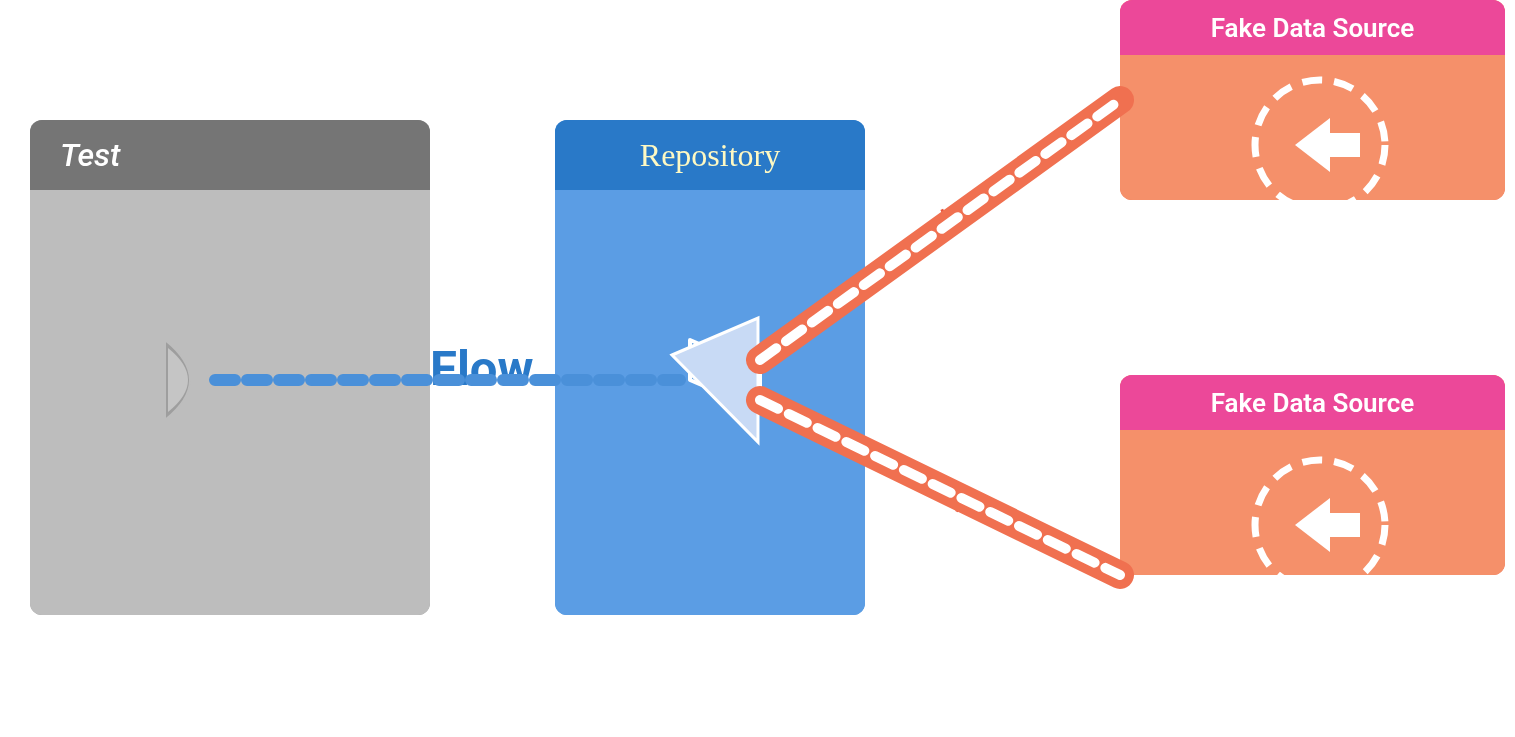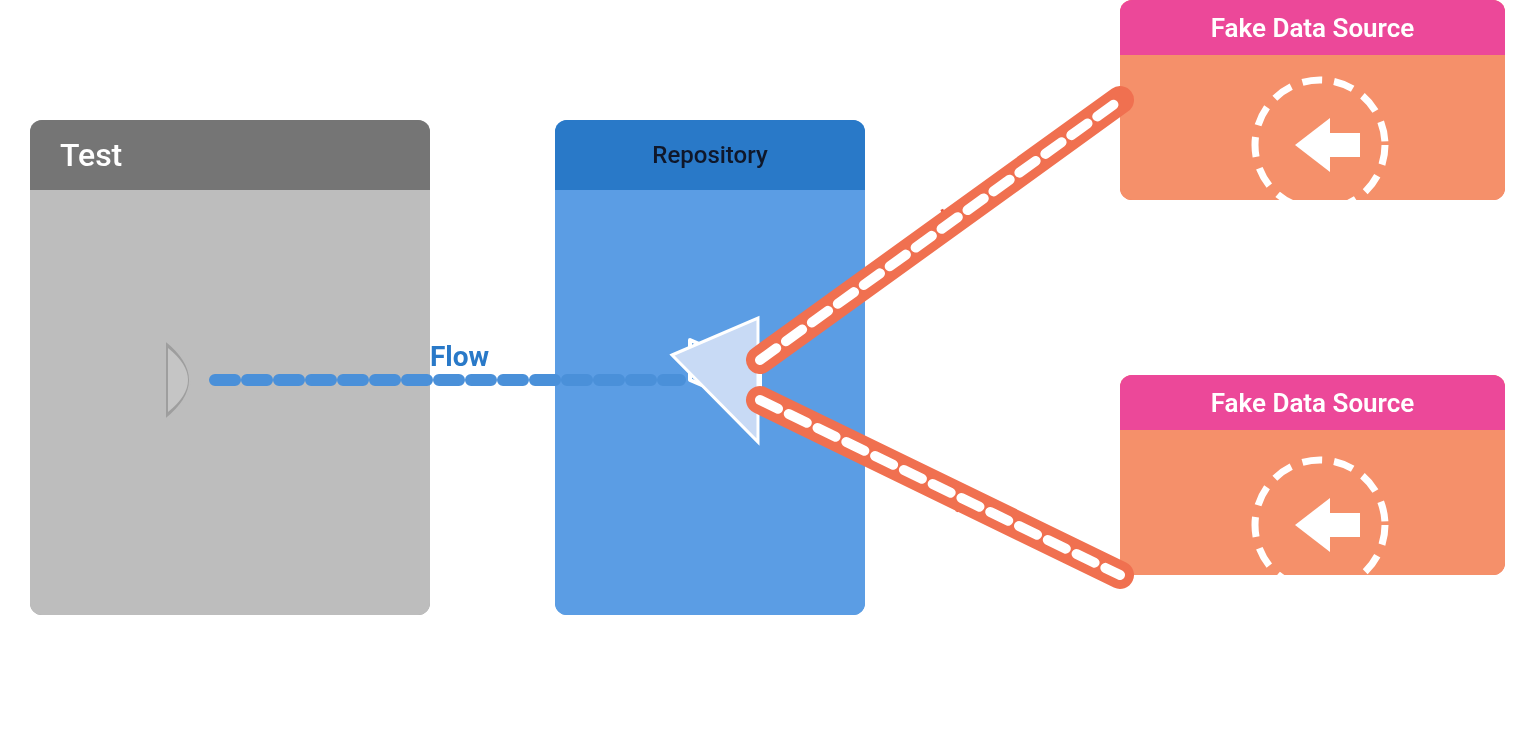--- a/index.html
+++ b/index.html
@@ -29,20 +29,21 @@
       border-radius: 12px;
       overflow: hidden;
     }
     .test-header {
       background: #757575;
       width: 100%;
       height: 70px;
       display: flex;
       align-items: center;
       padding-left: 30px;
+      font-style: italic;
     }
     .test-header-text {
       color: white;
       font-size: 32px;
       font-weight: 500;
     }
     .test-body {
       background: #bdbdbd;
       width: 100%;
       height: calc(100% - 70px);
@@ -62,23 +63,24 @@
     }
     .repo-header {
       background: #2979c8;
       width: 100%;
       height: 70px;
       display: flex;
       align-items: center;
       justify-content: center;
     }
     .repo-header-text {
-      color: #0f172a;
-      font-size: 24px;
+      color: #fef9c3;
+      font-size: 32px;
       font-weight: 500;
+      font-family: Liberation Serif, serif;
     }
     .repo-body {
       background: #5b9de4;
       width: 100%;
       height: calc(100% - 70px);
       position: relative;
     }
 
     
     .fake-block-top {
@@ -133,21 +135,21 @@
       height: 737px;
       pointer-events: none;
     }
 
     
     .flow-label {
       position: absolute;
       left: 430px;
       top: 340px;
       color: #2979c8;
-      font-size: 28px;
+      font-size: 49px;
       font-weight: 700;
     }
 
     
     .input-label-top {
       position: absolute;
       left: 940px;
       top: 195px;
       color: #e8523a;
       font-size: 22px;

